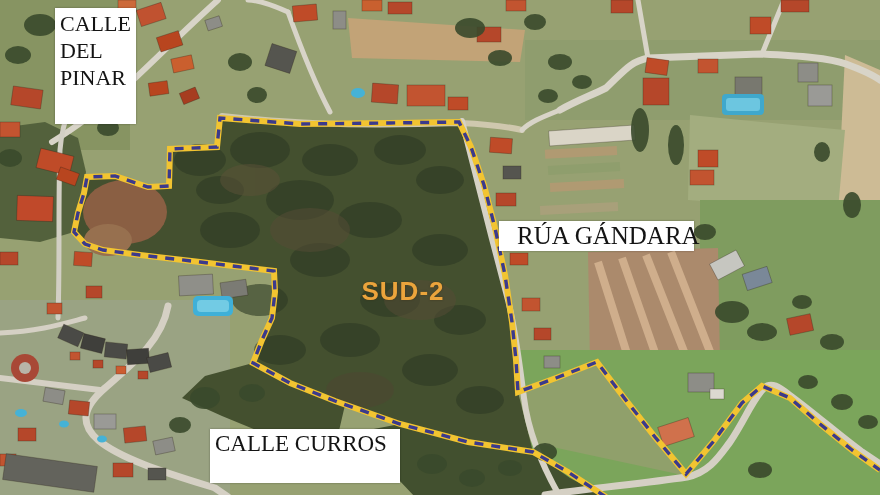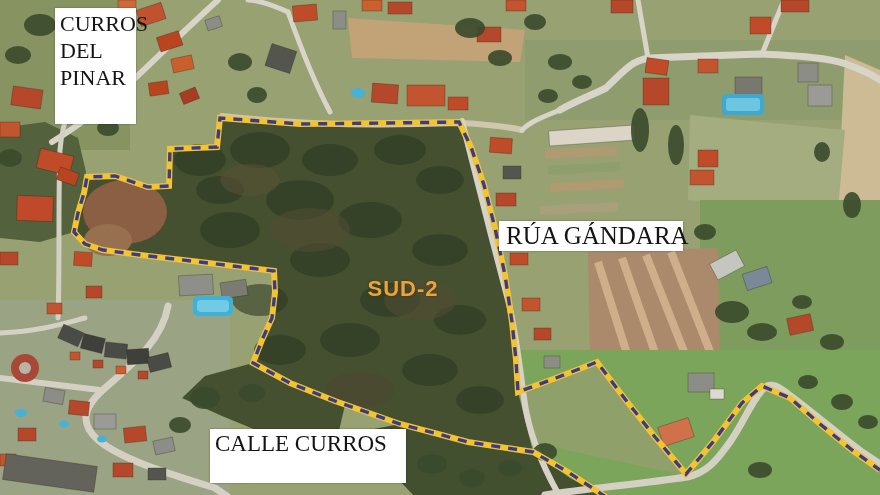--- a/index.html
+++ b/index.html
@@ -9,25 +9,25 @@
     background:#97a172;
   }
   .stage svg{position:absolute;left:0;top:0;}
   .street-label{
     position:absolute;background:#ffffff;color:#141414;
     box-shadow:0 0 2px rgba(0,0,0,.35);
     font-family:"Liberation Serif", serif;
   }
   .street-label span{display:block;white-space:nowrap;}
   #lbl-pinar{left:55px;top:8px;width:76px;height:114px;font-size:22px;line-height:27px;padding:2px 0 0 5px;}
-  #lbl-gandara{left:499px;top:221px;width:177px;height:30px;font-size:25px;line-height:29px;padding:0 0 0 7px;}
-  #lbl-curros{left:210px;top:429px;width:177px;height:52px;font-size:23px;line-height:25px;padding:2px 14px 0 5px;}
+  #lbl-gandara{left:499px;top:221px;width:177px;height:30px;font-size:25px;line-height:29px;padding:0 0 0 18px;}
+  #lbl-curros{left:210px;top:429px;width:177px;height:52px;font-size:23px;line-height:25px;padding:2px 8px 0 5px;}
   #lbl-zone{
     position:absolute;left:358px;top:276px;width:90px;text-align:center;
-    font-family:"Liberation Sans", sans-serif;font-weight:bold;font-size:22px;
+    font-family:"Liberation Sans", sans-serif;font-weight:bold;font-size:26px;
     letter-spacing:1px;color:#eba43c;text-shadow:0 0 2px rgba(60,40,10,.6);
   }
 </style>
 </head>
 <body>
 
 <div class="stage">
 
 <svg width="880" height="495" viewBox="0 0 880 495">
 
@@ -252,21 +252,21 @@
          L300 124 L390 123 L459 122
          L471 147 L484 185 L495 228 L505 275 L512 322 L516 360 L518 392
          L556 378 L597 362
          L625 399 L655 437 L686 474
          L713 442 L742 403 L762 386
          L790 398 L820 424 L852 450 L880 470" stroke="#3b3a8c" stroke-width="3.4" stroke-dasharray="9 8"></path>
   </g>
 </svg>
 
   <div class="street-label" id="lbl-pinar">
-    <span>CURROS</span>
+    <span>CALLE</span>
     <span>DEL</span>
     <span>PINAR</span>
   </div>
 
   <div class="street-label" id="lbl-gandara">
     <span>RÚA GÁNDARA</span>
   </div>
 
   <div class="street-label" id="lbl-curros">
     <span>CALLE CURROS</span>

